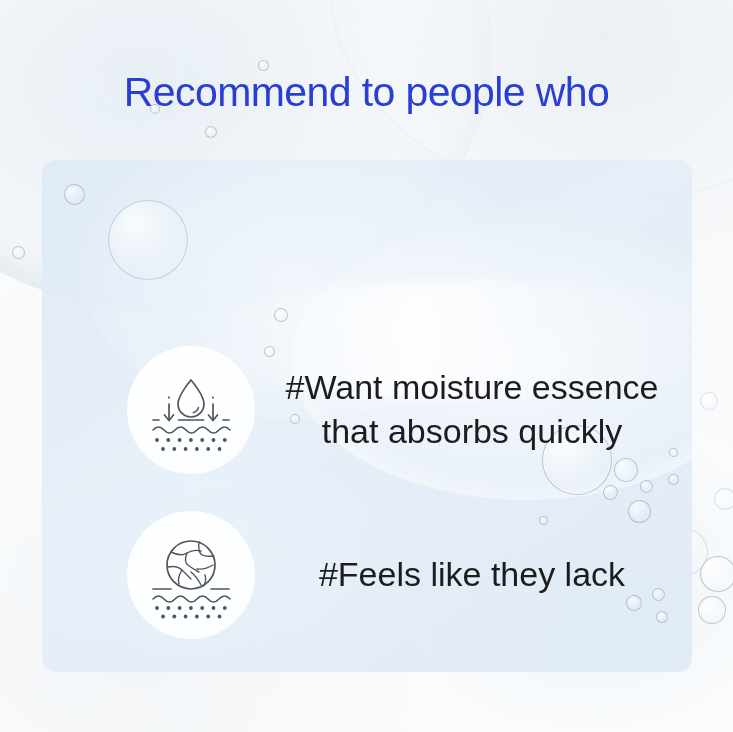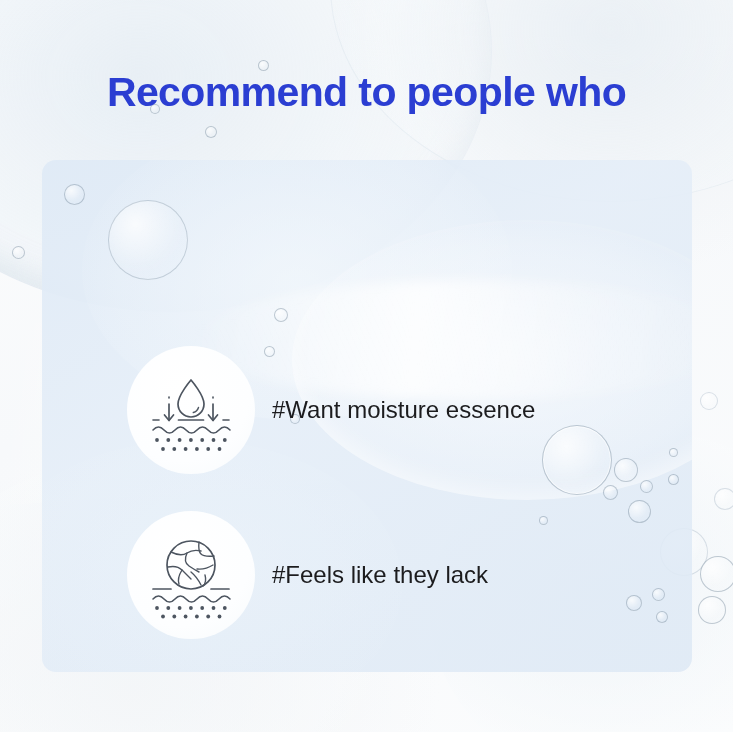--- a/index.html
+++ b/index.html
@@ -74,39 +74,40 @@
     background:radial-gradient(circle at 34% 30%, rgba(255,255,255,.75) 0%, rgba(255,255,255,.08) 55%, rgba(255,255,255,0) 72%);
   }
   .bub.soft{border-color:rgba(140,160,178,.3);}
   .bub.ring{box-shadow:inset 0 0 0 1px rgba(255,255,255,.6);}
 
   
   #title{
     position:absolute;left:0;top:72px;width:733px;
     text-align:center;
     font-size:41px;line-height:1;
-    font-weight:bold;
+    font-weight:normal;
     letter-spacing:-.6px;
     color:#2b3ed2;
     white-space:nowrap;
   }
 
   
   .row{position:absolute;left:0;width:650px;height:150px;display:flex;align-items:center;}
   .icon-wrap{
     position:absolute;left:85px;top:50%;transform:translateY(-50%);
     width:128px;height:128px;border-radius:50%;
     background:radial-gradient(circle at 42% 36%, #ffffff 0%, #fdfeff 62%, #f7fafc 100%);
     display:flex;align-items:center;justify-content:center;
   }
   .icon-wrap svg{display:block;}
   .row-text{
     position:absolute;left:230px;width:400px;
+    text-align:center;
     color:#1c1c1e;
-    font-size:24px;
+    font-size:34px;
     line-height:1.28;
     top:50%;transform:translateY(-50%);
   }
   .row-text .ln{display:block;}
   #row1{top:175px;}
   #row2{top:340px;}
   #row3{top:505px;}
 </style>
 </head>
 <body>
@@ -189,20 +190,21 @@
               <circle cx="29.3" cy="85" r="1.9"></circle>
               <circle cx="40.6" cy="85" r="1.9"></circle>
             <circle cx="51.9" cy="85" r="1.9"></circle>
               <circle cx="63.2" cy="85" r="1.9"></circle>
               <circle cx="74.5" cy="85" r="1.9"></circle>
           </g>
         </svg>
       </div>
       <div class="row-text">
         <span class="ln">#Want moisture essence</span>
+        <span class="ln">that absorbs quickly</span>
       </div>
     </div>
 
     <div class="row" id="row2">
       <div class="icon-wrap">
         <svg width="92" height="92" viewBox="0 0 92 92" fill="none" stroke="#4d5560" stroke-width="1.7" stroke-linecap="round" stroke-linejoin="round">
 
           <circle cx="46" cy="36" r="24"></circle>
           <path d="M26 23 q10 5 16 1 t14 -2" stroke-width="1.4"></path>
           <path d="M42 24 q-4 9 2 13 t10 6" stroke-width="1.4"></path>

